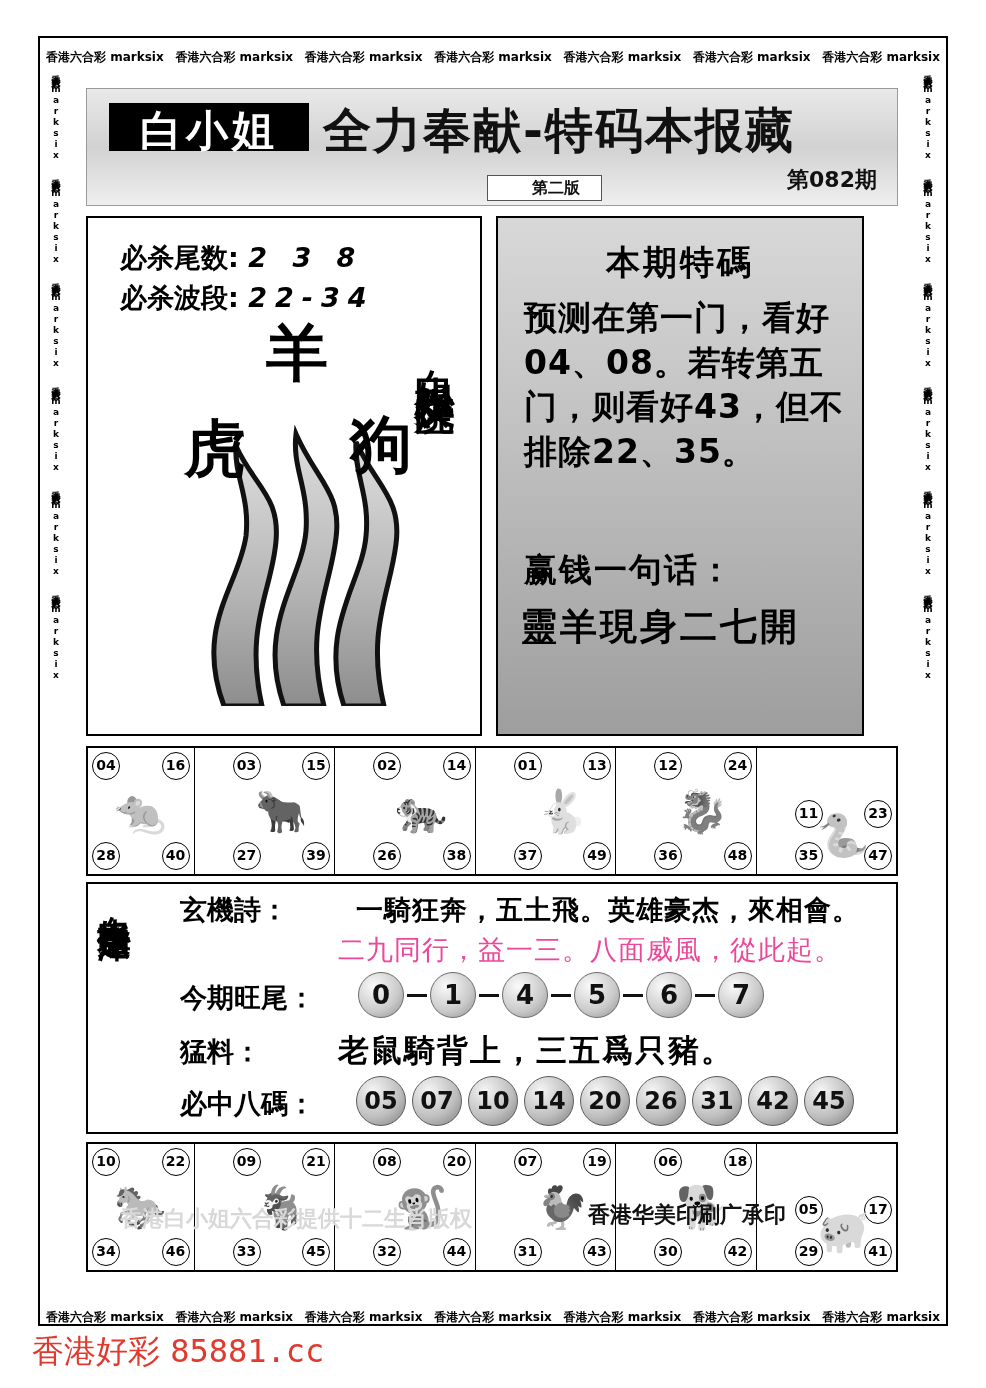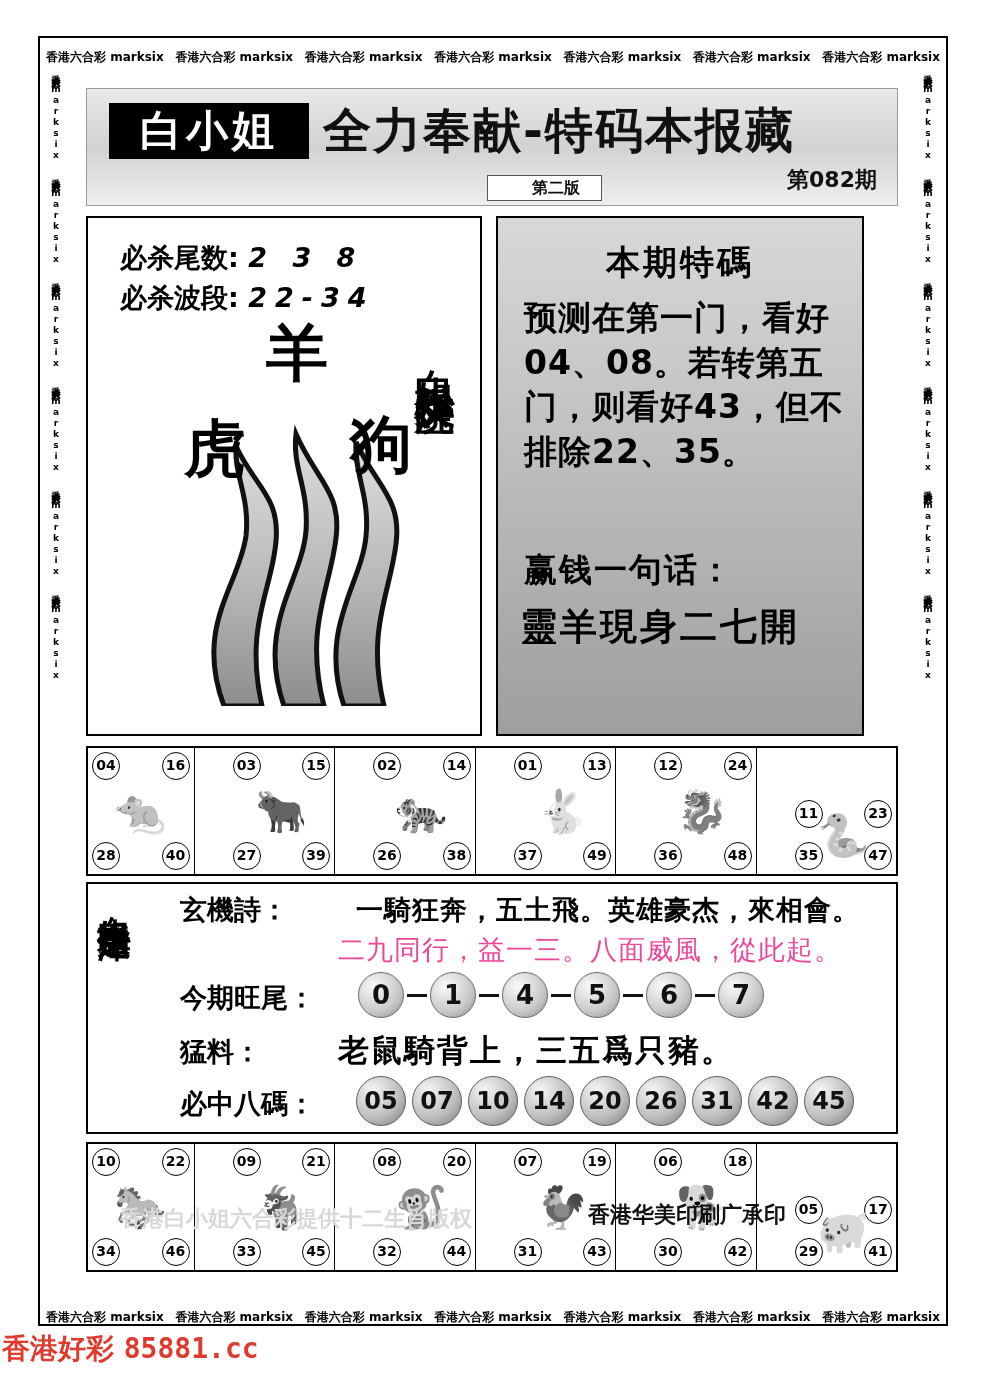--- a/index.html
+++ b/index.html
@@ -55,21 +55,21 @@
   }
 
   
   .header{
     position:absolute;left:14px;top:14px;width:812px;height:118px;
     background:linear-gradient(180deg,#e9e9e9 0%,#d2d2d2 50%,#efefef 100%);
     border:1px solid #9a9a9a;
     box-sizing:border-box;
   }
   .hdr-badge{
-    position:absolute;left:22px;top:14px;width:200px;height:56px;
+    position:absolute;left:22px;top:14px;width:200px;height:48px;
     background:#000;color:#fff;
     font-family:"DejaVu Sans","Liberation Sans",sans-serif;
     font-size:42px;font-weight:bold;line-height:56px;text-align:center;
     letter-spacing:4px;
   }
   .hdr-title{
     position:absolute;left:236px;top:10px;
     font-size:48px;font-weight:bold;color:#111;letter-spacing:2px;
     white-space:nowrap;
   }
@@ -230,22 +230,22 @@
     position:absolute;left:120px;top:1204px;width:440px;
     font-size:22px;font-weight:bold;color:#d8d8d8;white-space:nowrap;
   }
   .footer-right{
     position:absolute;left:588px;top:1200px;
     font-size:22px;font-weight:bold;color:#111;white-space:nowrap;
   }
 
   
   .watermark{
-    position:absolute;left:2px;top:1330px;
-    font-size:28px;font-weight:bold;white-space:nowrap;
+    position:absolute;left:32px;top:1330px;
+    font-size:32px;font-weight:normal;white-space:nowrap;
   }
   .wm-cn{color:#e03a2f;}
   .wm-num{color:#e03a2f;font-family:"DejaVu Sans Mono","Liberation Mono",monospace;}
 </style>
 </head>
 <body>
 
 <div class="page">
 
   <div class="outer-frame"></div>

